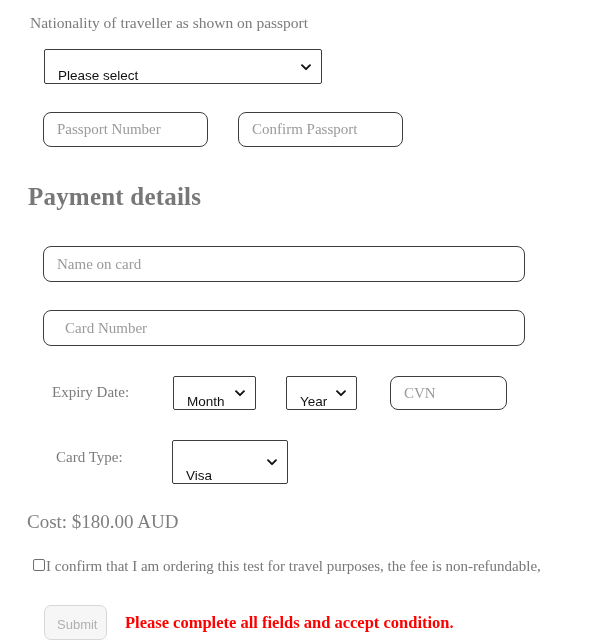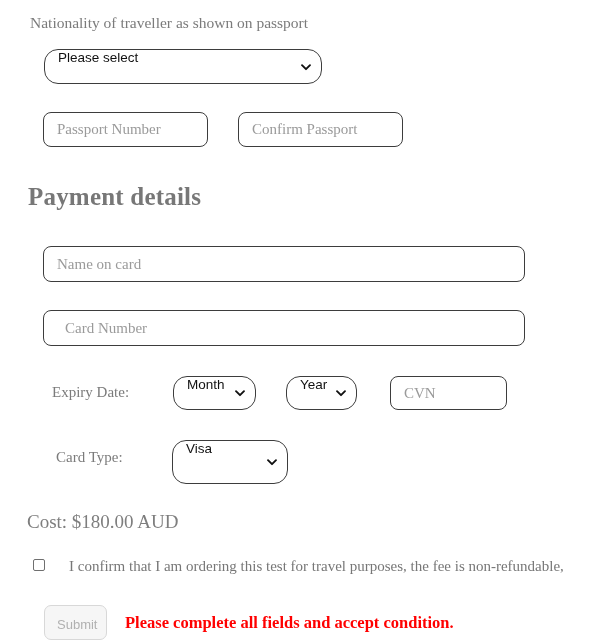--- a/index.html
+++ b/index.html
@@ -39,27 +39,27 @@
     top: 14px;
     font-size: 15.5px;
   }
 
   
   .sel {
     position: absolute;
     box-sizing: border-box;
     background: #ffffff;
     border: 1px solid #3d3d3d;
-    border-radius: 14px;
+    border-radius: 2px;
     font-family: "Liberation Sans", "DejaVu Sans", sans-serif;
     font-size: 13.5px;
     color: #111111;
     padding: 0 26px 0 13px;
     display: flex;
-    align-items: flex-start;
+    align-items: flex-end;
     cursor: pointer;
     white-space: nowrap;
     overflow: hidden;
   }
   .sel .chev {
     position: absolute;
     right: 9px;
     top: 50%;
     transform: translateY(-50%);
     width: 12px;
@@ -144,21 +144,21 @@
     width: 12px;
     height: 12px;
     box-sizing: border-box;
     border: 1px solid #6f6f6f;
     border-radius: 2px;
     background: #ffffff;
     cursor: pointer;
     flex: 0 0 auto;
   }
   .consent-text {
-    margin-left: 24px;
+    margin-left: 1px;
     font-size: 15px;
     line-height: 20px;
     color: #777777;
   }
 
   .submit-row {
     position: absolute;
     left: 44px;
     top: 605px;
     display: flex;

